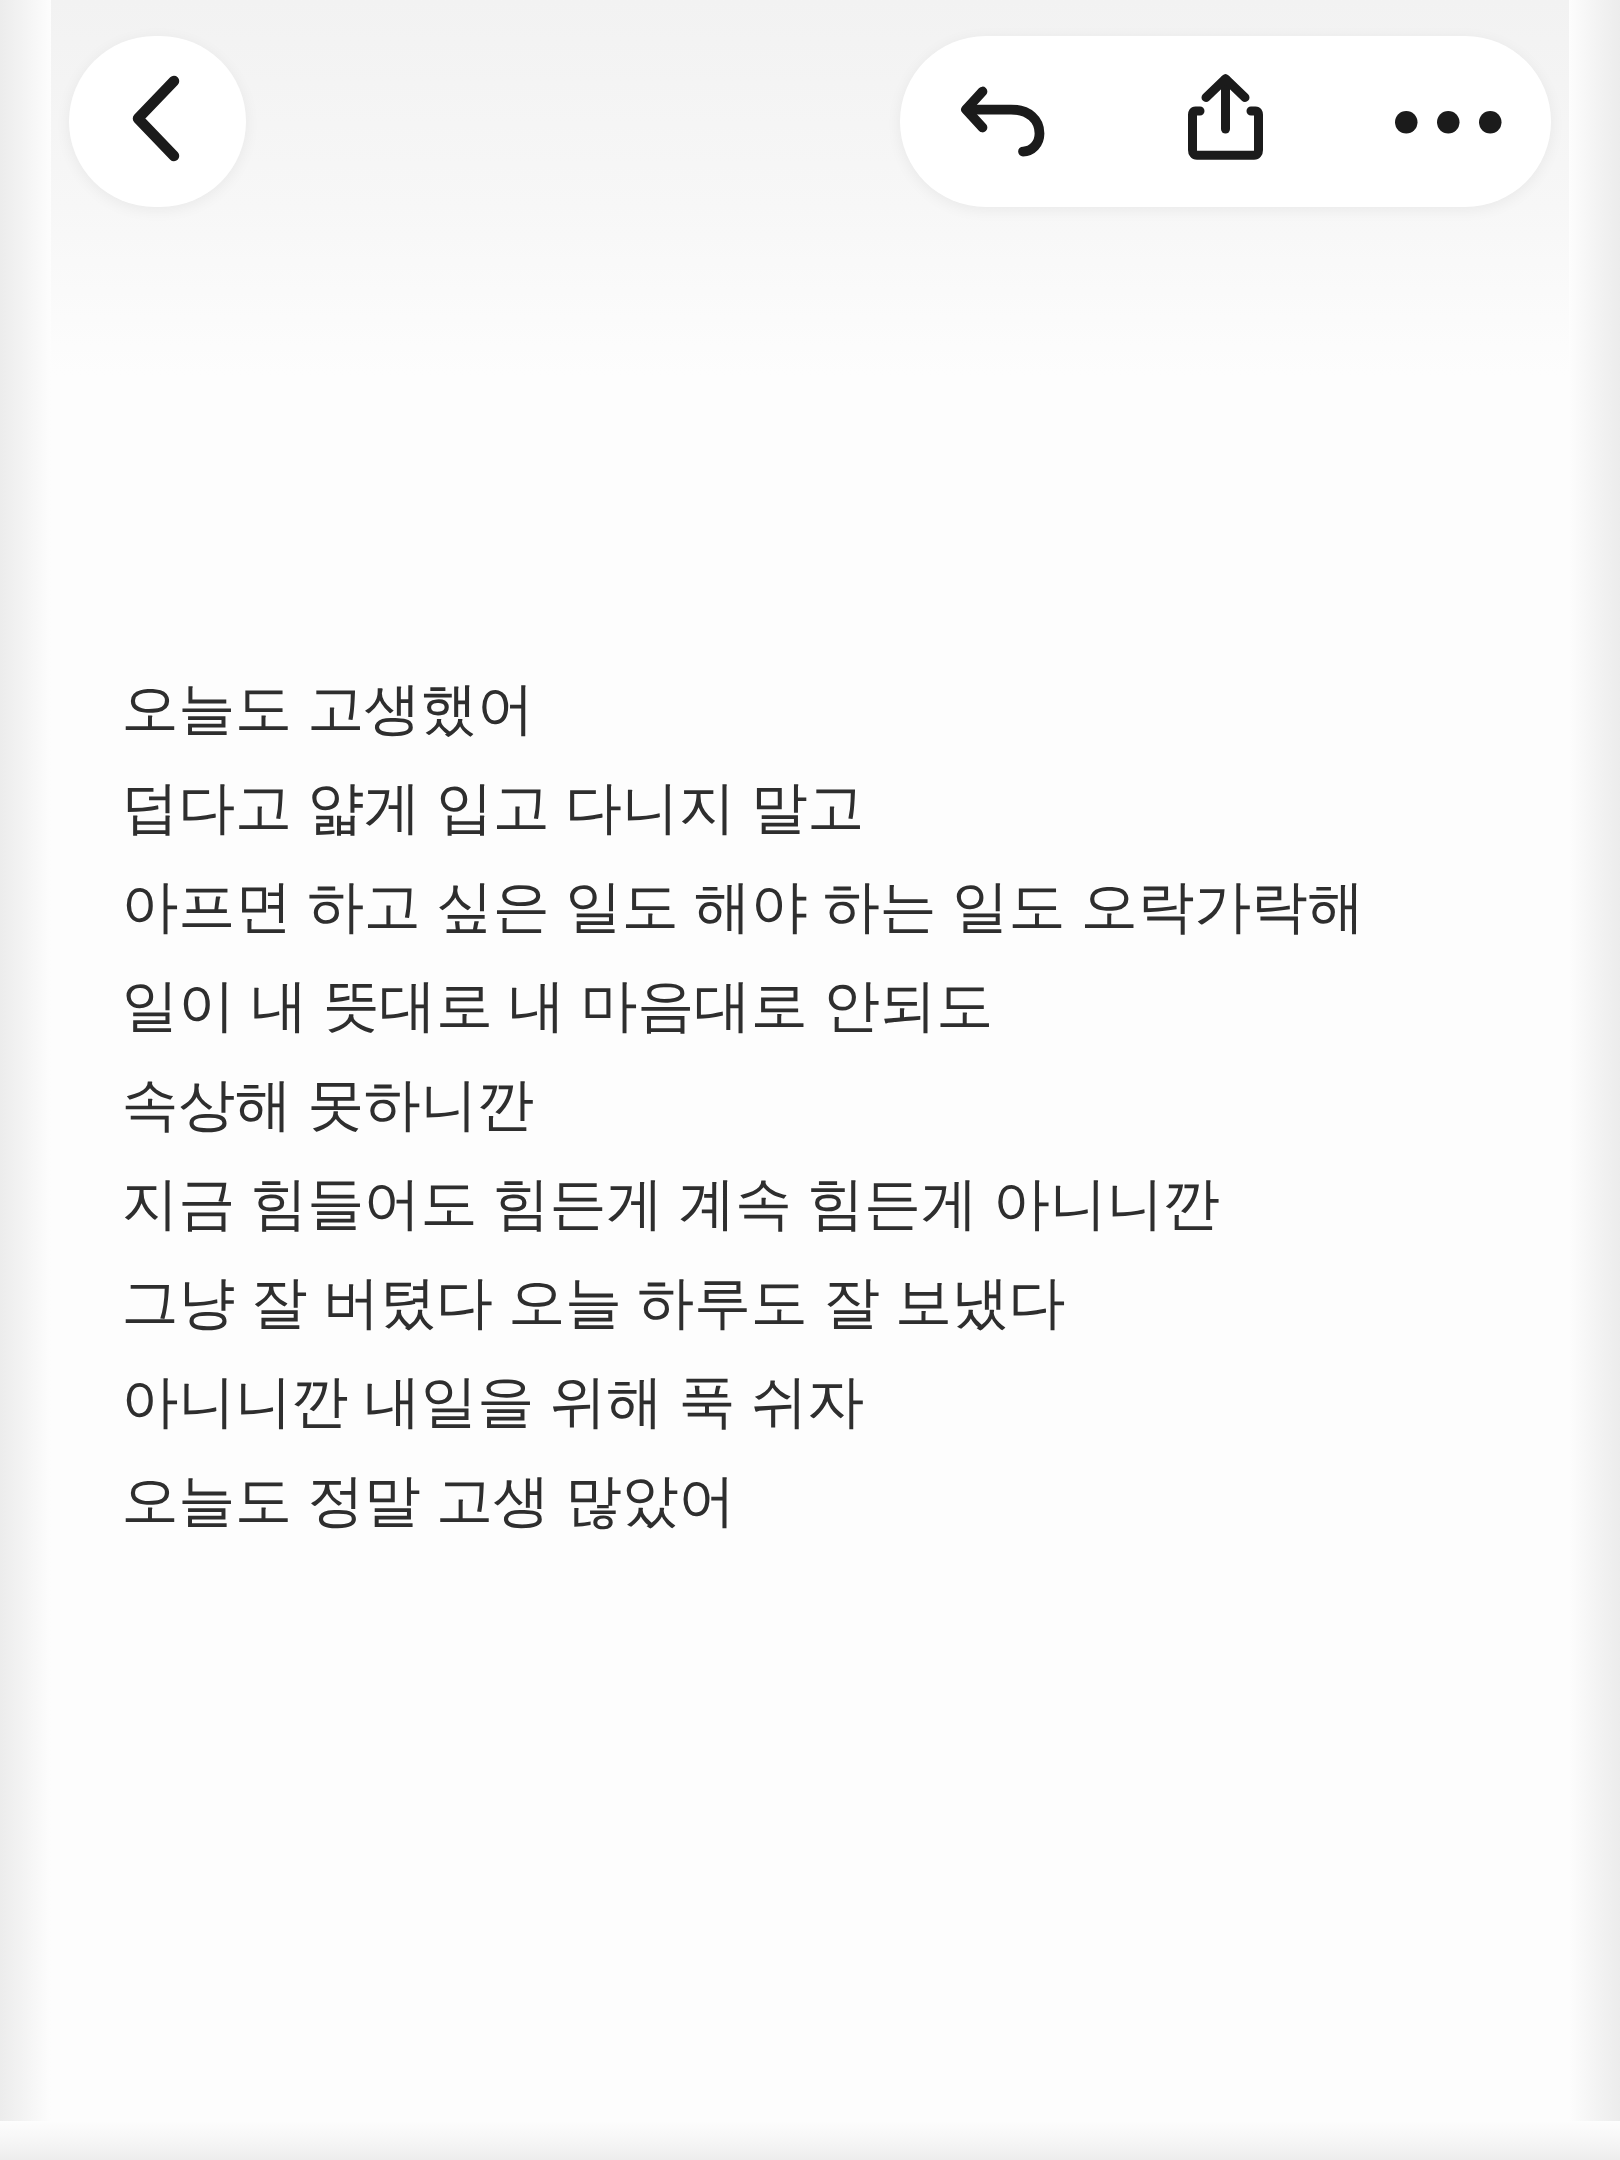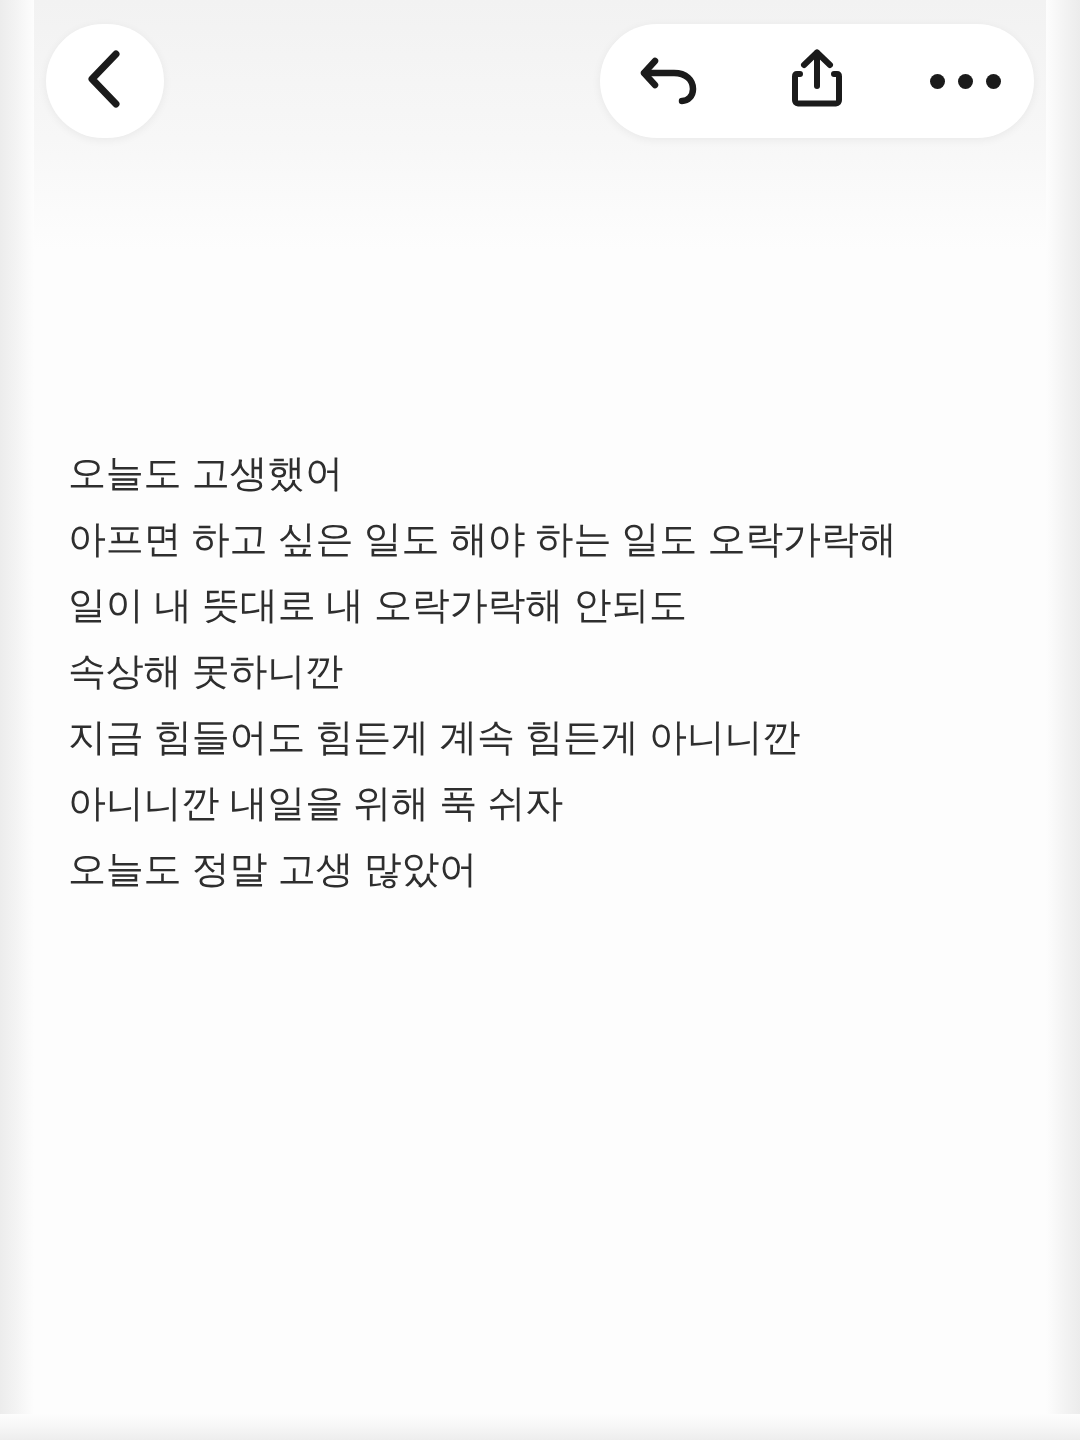--- a/index.html
+++ b/index.html
@@ -105,21 +105,21 @@
     width: 15px;
     height: 15px;
     border-radius: 50%;
     background: #1b1b1b;
   }
 
   
   .content {
     position: absolute;
     top: 440px;
-    left: 68px;
+    left: 81px;
     width: 930px;
   }
   .line {
     font-size: 38px;
     line-height: 66px;
     color: #2e2e2e;
     letter-spacing: -0.2px;
     white-space: pre;
   }
 </style>
@@ -169,20 +169,22 @@
             <span></span>
             <span></span>
         </span>
       </div>
 
     </div>
   </div>
 
   <div class="content">
     <div class="line">오늘도 고생했어</div>
+    <div class="line">덥다고 얇게 입고 다니지 말고</div>
     <div class="line">아프면 하고 싶은 일도 해야 하는 일도 오락가락해</div>
-    <div class="line">일이 내 뜻대로 내 오락가락해 안되도</div>
+    <div class="line">일이 내 뜻대로 내 마음대로 안되도</div>
     <div class="line">속상해 못하니깐</div>
     <div class="line">지금 힘들어도 힘든게 계속 힘든게 아니니깐</div>
+    <div class="line">그냥 잘 버텼다 오늘 하루도 잘 보냈다</div>
     <div class="line">아니니깐 내일을 위해 푹 쉬자</div>
     <div class="line">오늘도 정말 고생 많았어</div>
   </div>
 </div>
 
 </body></html>

